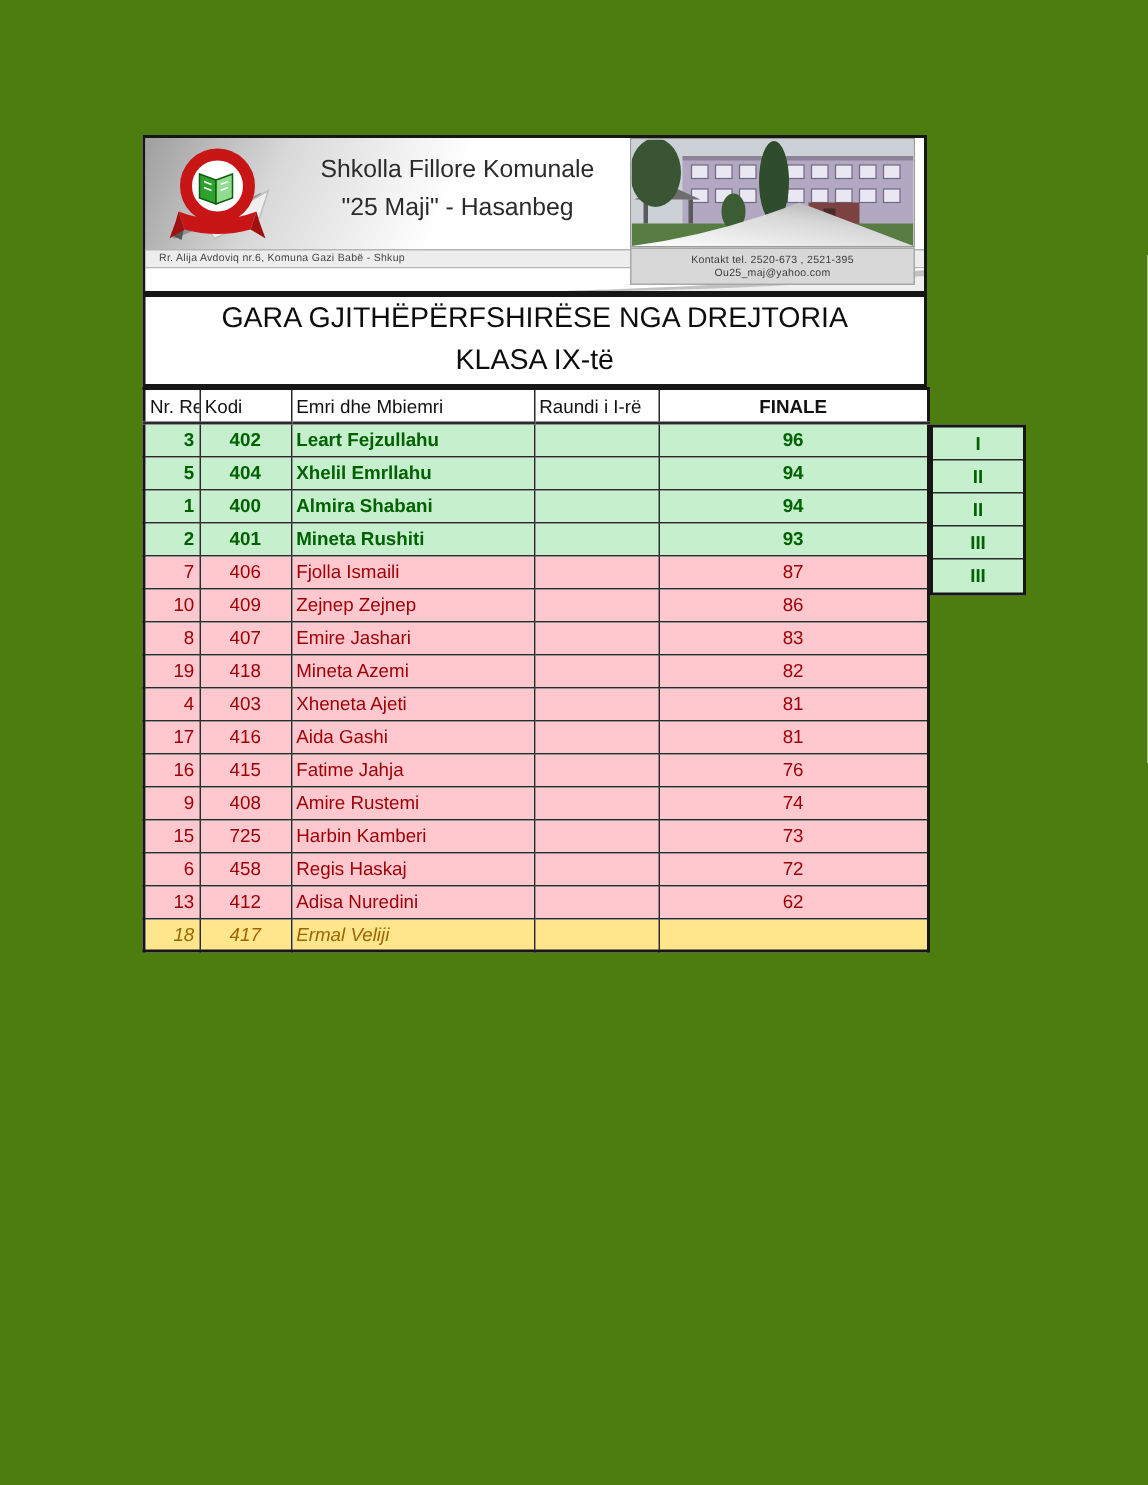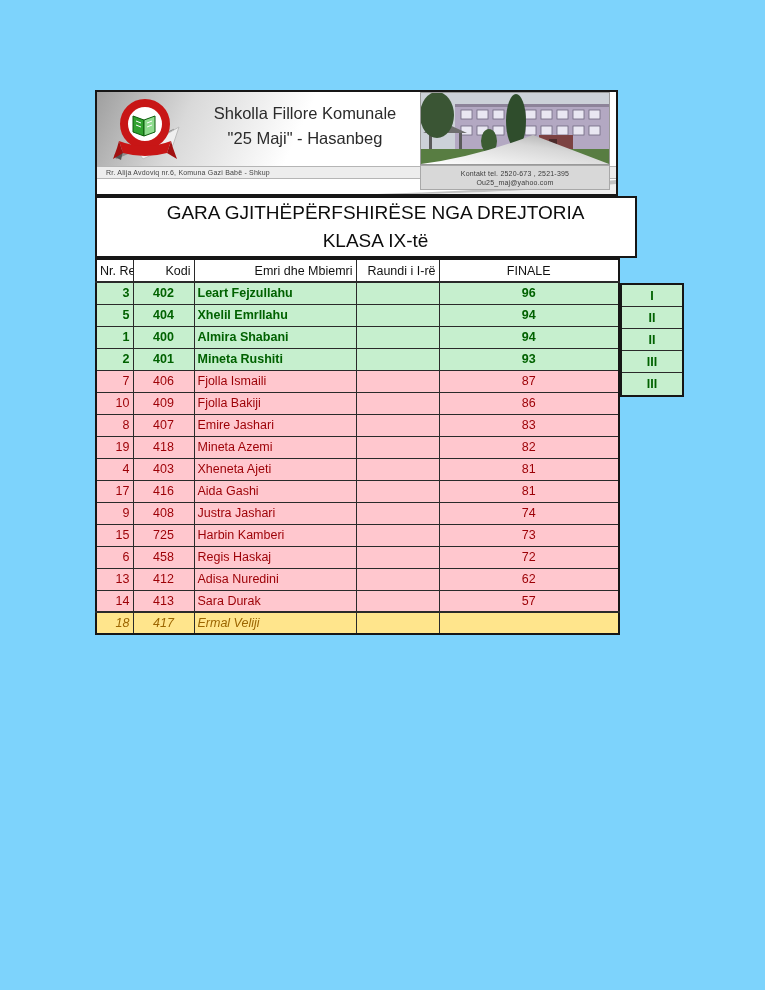--- a/index.html
+++ b/index.html
@@ -1,21 +1,21 @@
 <!DOCTYPE html>
 <html style="--good-bg: #C6EFCE; --good-text: #006100; --bad-bg: #FFC7CE; --bad-text: #9C0006; --neutral-bg: #FFE58C; --neutral-text: #9C6500;"><head>
 <meta charset="utf-8">
 <style>
   html,body { margin:0; padding:0; background:#ffffff; }
   body {
     width:765px; height:990px;
     font-family:"Liberation Sans", sans-serif;
     color:#111;
   }
-  .page { position:relative; width:765px; height:990px; background:#7dd3fc; overflow:hidden; }
+  .page { position:relative; width:765px; height:990px; background:#4d7c0f; overflow:hidden; }
 
   
   .header-box {
     position:absolute; left:95px; top:90px;
     width:519px; height:102px;
     border:2px solid #161616; background:#fff;
   }
   .header-grad {
     position:absolute; left:0; top:0; width:322px; height:74px;
     background:linear-gradient(115deg,#9f9f9f 0%,#d9d9d9 28%,#ffffff 62%);
@@ -41,36 +41,36 @@
     background:#ededed; border-top:1px solid #b5b5b5; border-bottom:1px solid #b5b5b5;
     box-sizing:border-box; z-index:1;
   }
   .addr-text { position:absolute; left:9px; top:2px; font-size:7px; color:#444; letter-spacing:.2px; }
   .bottom-strip { position:absolute; left:0; top:87px; width:519px; height:15px; background:#fff; z-index:2; }
 
   
   .title-box {
     position:absolute; left:95px; top:196px; width:519px; height:58px;
     border:2px solid #161616; background:#fff;
-    display:flex; flex-direction:column; justify-content:center; align-items:center;padding-left:19px;
+    display:flex; flex-direction:column; justify-content:center; align-items:center;
   }
   .title-box .t1, .title-box .t2 { font-size:19px; line-height:28px; color:#0d0d0d; }
 
   
   table.results {
     position:absolute; left:95px; top:258px;
     width:523px; border-collapse:collapse; table-layout:fixed;
     border:2px solid #161616; background:#fff;
   }
   table.results th, table.results td {
     border:1px solid #2a2a2a; font-size:12.5px;
     height:22px; padding:0 3px; overflow:hidden; white-space:nowrap; box-sizing:border-box;
   }
-  table.results th { height:23px; font-weight:normal; text-align:right; background:#fff; border-bottom-width:2px; }
-  table.results th.c-finale { font-weight:normal; text-align:center; }
+  table.results th { height:23px; font-weight:normal; text-align:left; background:#fff; border-bottom-width:2px; }
+  table.results th.c-finale { font-weight:bold; text-align:center; }
   col.c-nr { width:37px; } col.c-kodi { width:61px; } col.c-emri { width:162px; }
   col.c-raundi { width:83px; } col.c-finale { width:180px; }
 
   td.cell-nr { text-align:right; }
   td.cell-kodi { text-align:center; }
   td.cell-emri { text-align:left; padding-left:5px; }
   td.cell-finale { text-align:center; }
 
   tr.row-good td { background:var(--good-bg); color:var(--good-text); font-weight:bold; }
   tr.row-bad td { background:var(--bad-bg); color:var(--bad-text); }
@@ -254,21 +254,21 @@
         <tr class="row-bad">
           <td class="cell-nr">7</td>
           <td class="cell-kodi">406</td>
           <td class="cell-emri">Fjolla Ismaili</td>
           <td class="cell-raundi"></td>
           <td class="cell-finale">87</td>
         </tr>
         <tr class="row-bad">
           <td class="cell-nr">10</td>
           <td class="cell-kodi">409</td>
-          <td class="cell-emri">Fjolla Bakiji</td>
+          <td class="cell-emri">Zejnep Zejnep</td>
           <td class="cell-raundi"></td>
           <td class="cell-finale">86</td>
         </tr>
         <tr class="row-bad">
           <td class="cell-nr">8</td>
           <td class="cell-kodi">407</td>
           <td class="cell-emri">Emire Jashari</td>
           <td class="cell-raundi"></td>
           <td class="cell-finale">83</td>
         </tr>
@@ -287,23 +287,30 @@
           <td class="cell-finale">81</td>
         </tr>
         <tr class="row-bad">
           <td class="cell-nr">17</td>
           <td class="cell-kodi">416</td>
           <td class="cell-emri">Aida Gashi</td>
           <td class="cell-raundi"></td>
           <td class="cell-finale">81</td>
         </tr>
         <tr class="row-bad">
+          <td class="cell-nr">16</td>
+          <td class="cell-kodi">415</td>
+          <td class="cell-emri">Fatime Jahja</td>
+          <td class="cell-raundi"></td>
+          <td class="cell-finale">76</td>
+        </tr>
+        <tr class="row-bad">
           <td class="cell-nr">9</td>
           <td class="cell-kodi">408</td>
-          <td class="cell-emri">Justra Jashari</td>
+          <td class="cell-emri">Amire Rustemi</td>
           <td class="cell-raundi"></td>
           <td class="cell-finale">74</td>
         </tr>
         <tr class="row-bad">
           <td class="cell-nr">15</td>
           <td class="cell-kodi">725</td>
           <td class="cell-emri">Harbin Kamberi</td>
           <td class="cell-raundi"></td>
           <td class="cell-finale">73</td>
         </tr>
@@ -313,27 +320,20 @@
           <td class="cell-emri">Regis Haskaj</td>
           <td class="cell-raundi"></td>
           <td class="cell-finale">72</td>
         </tr>
         <tr class="row-bad">
           <td class="cell-nr">13</td>
           <td class="cell-kodi">412</td>
           <td class="cell-emri">Adisa Nuredini</td>
           <td class="cell-raundi"></td>
           <td class="cell-finale">62</td>
-        </tr>
-        <tr class="row-bad section-end">
-          <td class="cell-nr">14</td>
-          <td class="cell-kodi">413</td>
-          <td class="cell-emri">Sara Durak</td>
-          <td class="cell-raundi"></td>
-          <td class="cell-finale">57</td>
         </tr>
         <tr class="row-neutral">
           <td class="cell-nr">18</td>
           <td class="cell-kodi">417</td>
           <td class="cell-emri">Ermal Veliji</td>
           <td class="cell-raundi"></td>
           <td class="cell-finale"></td>
         </tr>
       </tbody>
   </table>

